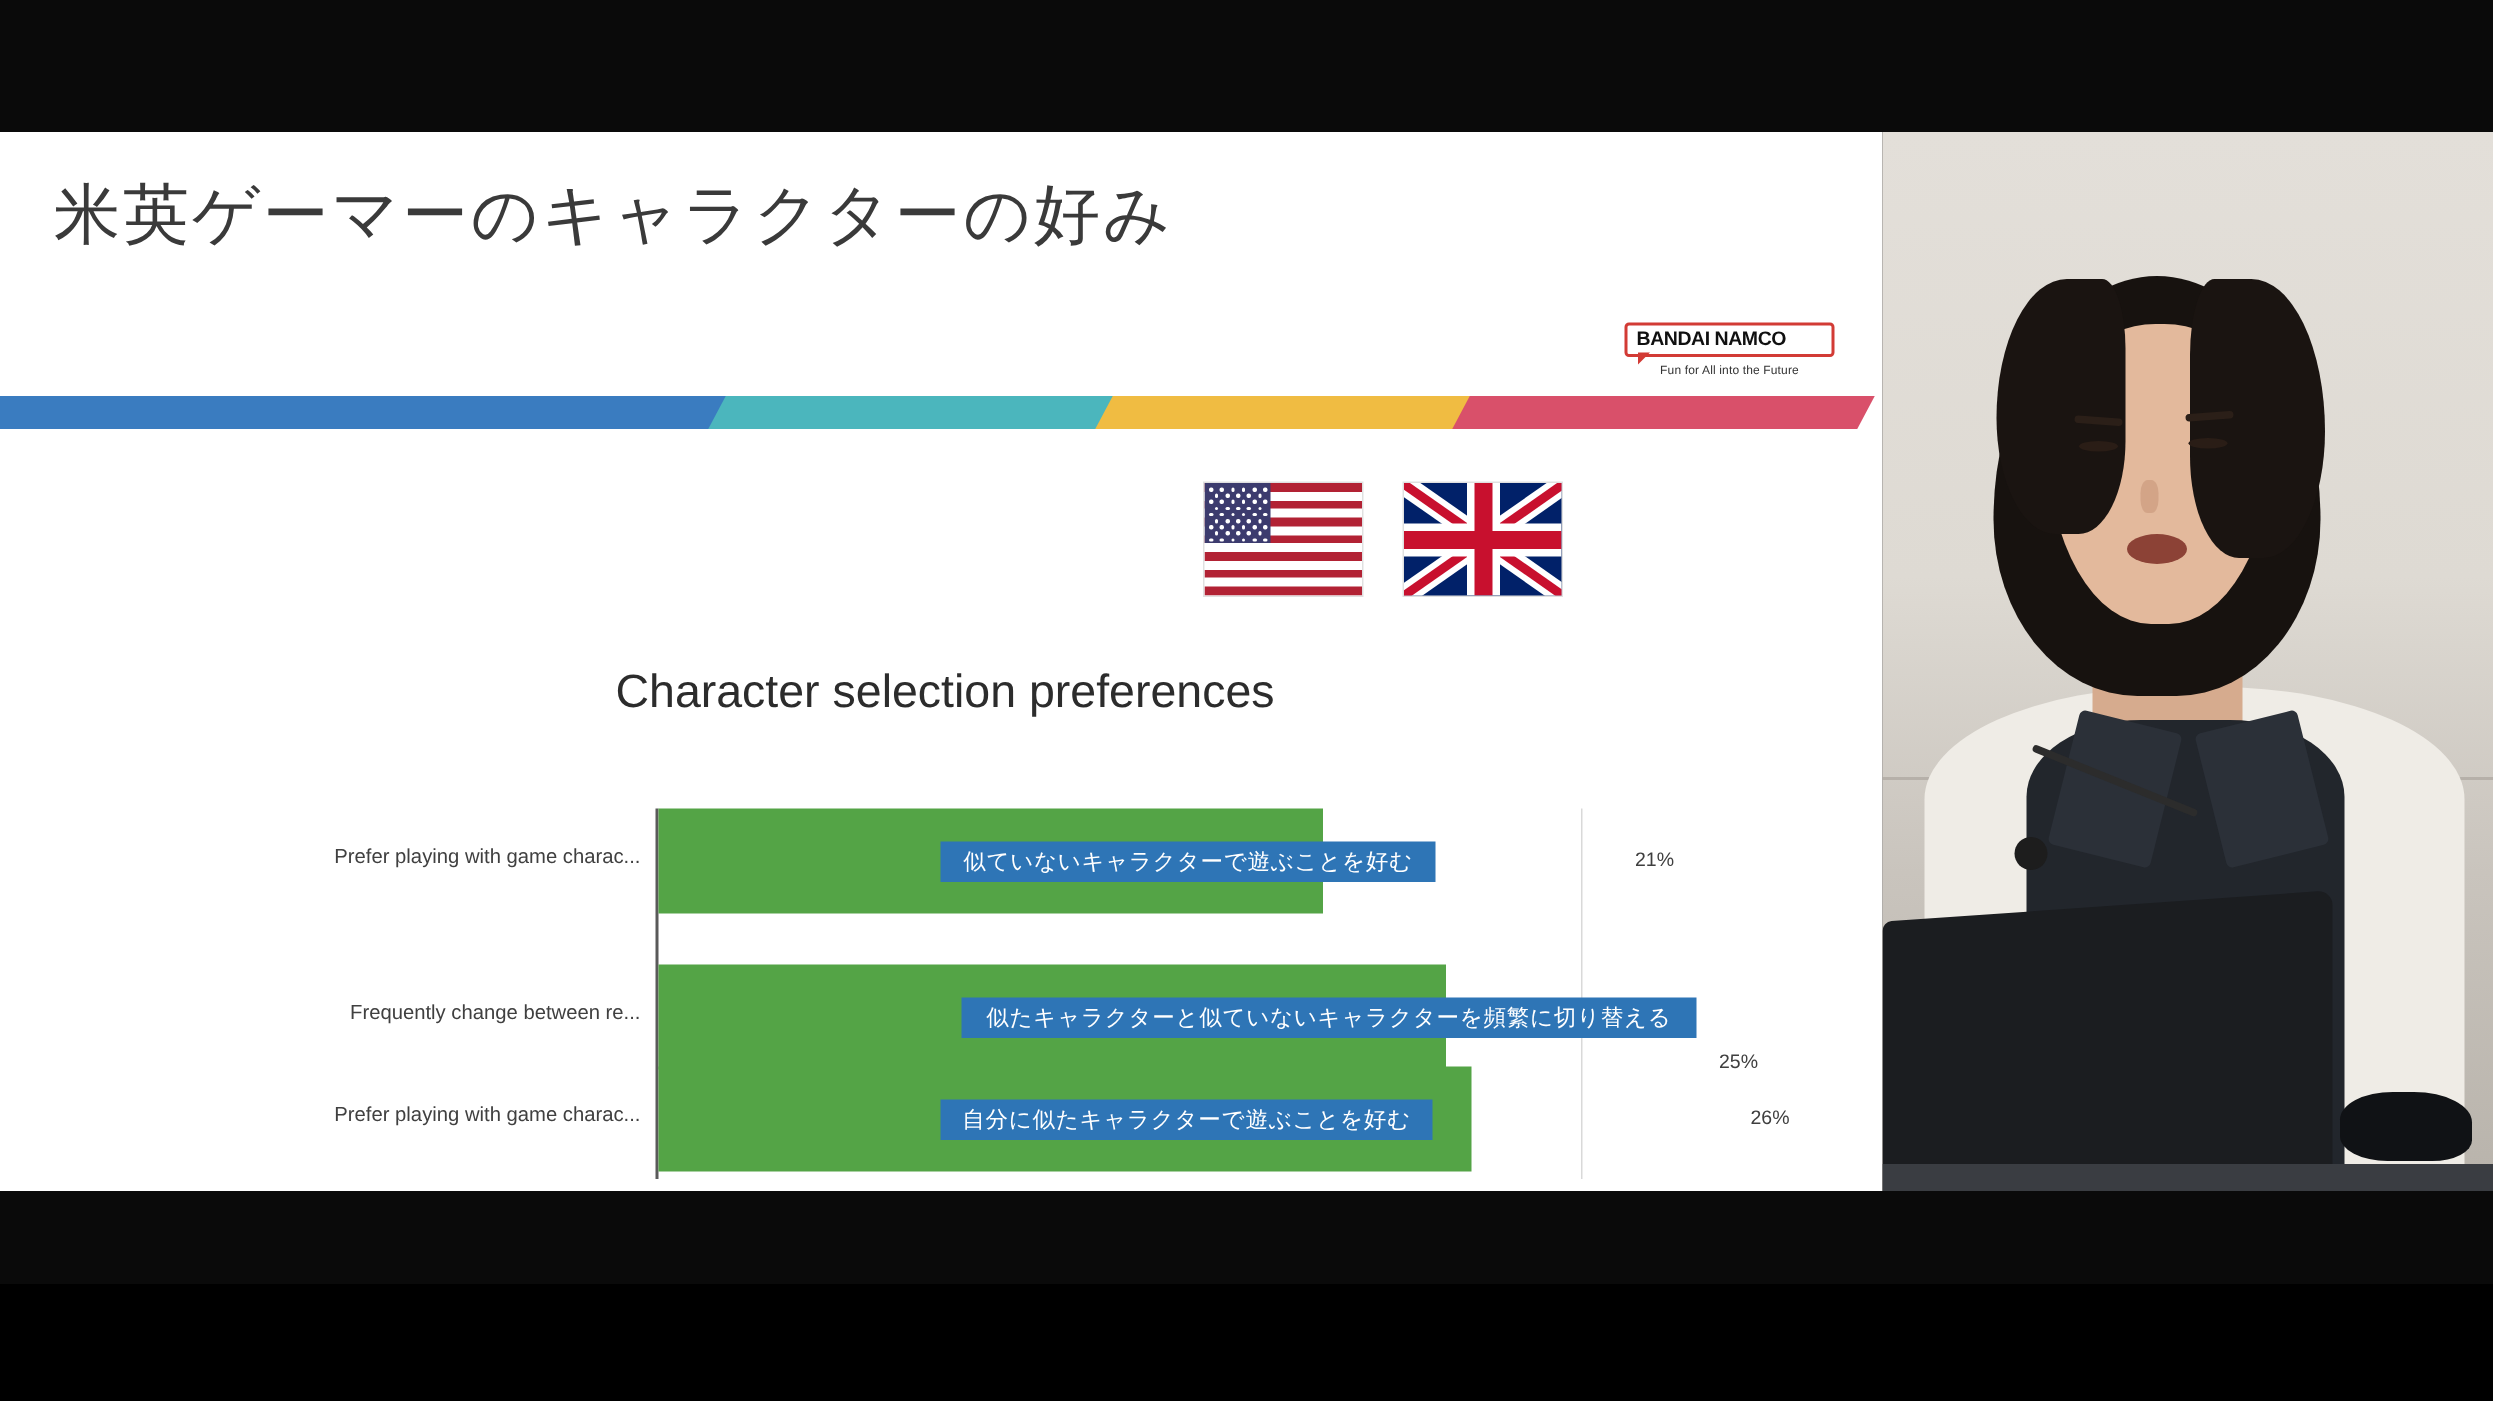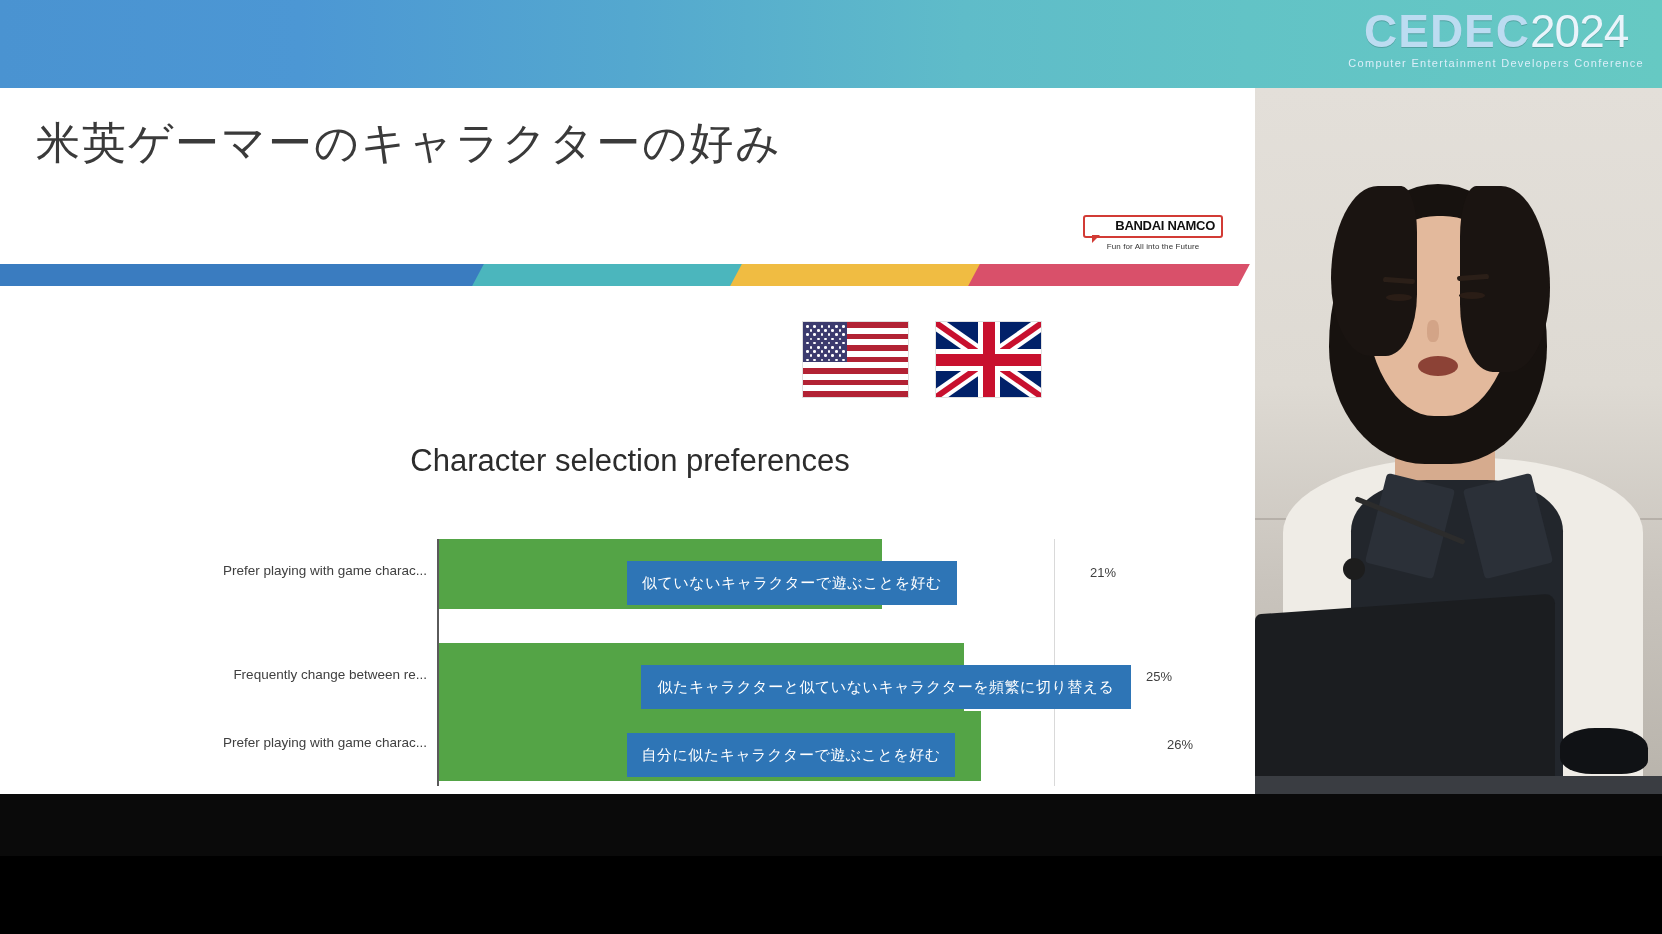--- a/index.html
+++ b/index.html
@@ -44,21 +44,21 @@
     font-size: 44px; color: #3a3a3a; font-weight: 400;
     letter-spacing: 2px; white-space: nowrap; font-family: Liberation Mono, monospace;
   }
 
   
   .bn-logo { position: absolute; left: 1083px; top: 127px; width: 140px; }
   .bn-badge {
     position: relative;
     border: 2px solid #d23b35; border-radius: 3px;
     background: #fff; padding: 2px 6px 3px 6px;
-    text-align: right;
+    text-align: left;
   }
   .bn-badge-text {
     font-size: 13px; font-weight: 700; color: #101010;
     letter-spacing: -0.3px; white-space: nowrap; line-height: 1.05;
   }
   .bn-tail {
     position: absolute; left: 7px; bottom: -7px; width: 0; height: 0;
     border-left: 8px solid #d23b35;
     border-bottom: 8px solid transparent;
   }
@@ -129,21 +129,21 @@
 
   .bar-row { position: absolute; left: 0; width: 900px; height: 70px; }
   .bar-label {
     position: absolute; right: 653px; top: 24px;
     font-size: 13.5px; color: #404040; white-space: nowrap; text-align: right;
   }
   .bar-fill {
     position: absolute; left: 259px; top: 0; height: 70px; background: #54a446;
   }
   .bar-overlay {
-    position: absolute; top: 22px; height: 44px;
+    position: absolute; top: 22px; height: 27px;
     background: #2e75b6; display: flex; align-items: center; justify-content: center;
     padding: 0 8px;
   }
   .bar-overlay span { color: #fff; font-size: 15px; white-space: nowrap; letter-spacing: .5px; }
   .bar-value {
     position: absolute; top: 26px; font-size: 13px; color: #3f3f3f; white-space: nowrap;
   }
   .bottom-black {
     position: absolute; left: 0; top: 856px; width: 1662px; height: 78px; background: #000;
   }
@@ -237,26 +237,20 @@
     position: absolute; left: 305px; top: 640px; width: 88px; height: 46px;
     background: #101215; border-radius: 40% 44% 30% 36%;
   }
 
 </style>
 </head>
 <body>
 
 <div id="stage">
 
-  <div class="top-banner">
-    <div class="cedec-logo">
-      <div class="cedec-main"><span>CEDEC</span><span class="yr">2024</span></div>
-      <div class="cedec-sub">Computer Entertainment Developers Conference</div>
-    </div>
-  </div>
 
   <div class="slide">
 
     <div class="slide-title">米英ゲーマーのキャラクターの好み</div>
 
     <div class="bn-logo">
       <div class="bn-badge">
         <div class="bn-badge-text">BANDAI NAMCO</div>
         <div class="bn-tail"></div>
       </div>
@@ -359,21 +353,21 @@
               <span>似ていないキャラクターで遊ぶことを好む</span>
             </div>
             <div class="bar-value" style="left: 910px;">21%</div>
           </div>
           <div class="bar-row" style="top: 104px;">
             <div class="bar-label">Frequently change between re...</div>
             <div class="bar-fill" style="width: 525px; background: rgb(84, 164, 70);"></div>
             <div class="bar-overlay" style="left: 461px; width: 490px; background: rgb(46, 117, 182);">
               <span>似たキャラクターと似ていないキャラクターを頻繁に切り替える</span>
             </div>
-            <div class="bar-value" style="left: 966px;">25%</div>
+            <div class="bar-value" style="left: 966px; margin-top: 31px;">25%</div>
           </div>
           <div class="bar-row" style="top: 172px;">
             <div class="bar-label">Prefer playing with game charac...</div>
             <div class="bar-fill" style="width: 542px; background: rgb(84, 164, 70);"></div>
             <div class="bar-overlay" style="left: 447px; width: 328px; background: rgb(46, 117, 182);">
               <span>自分に似たキャラクターで遊ぶことを好む</span>
             </div>
             <div class="bar-value" style="left: 987px;">26%</div>
           </div>
         </div>

